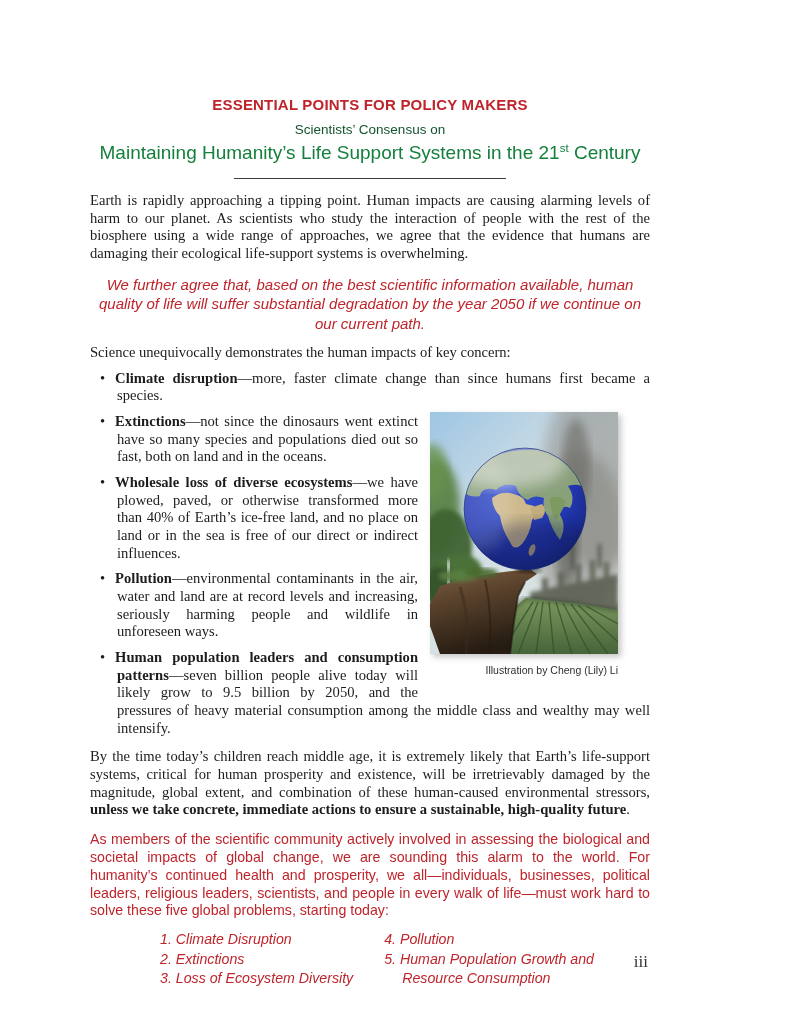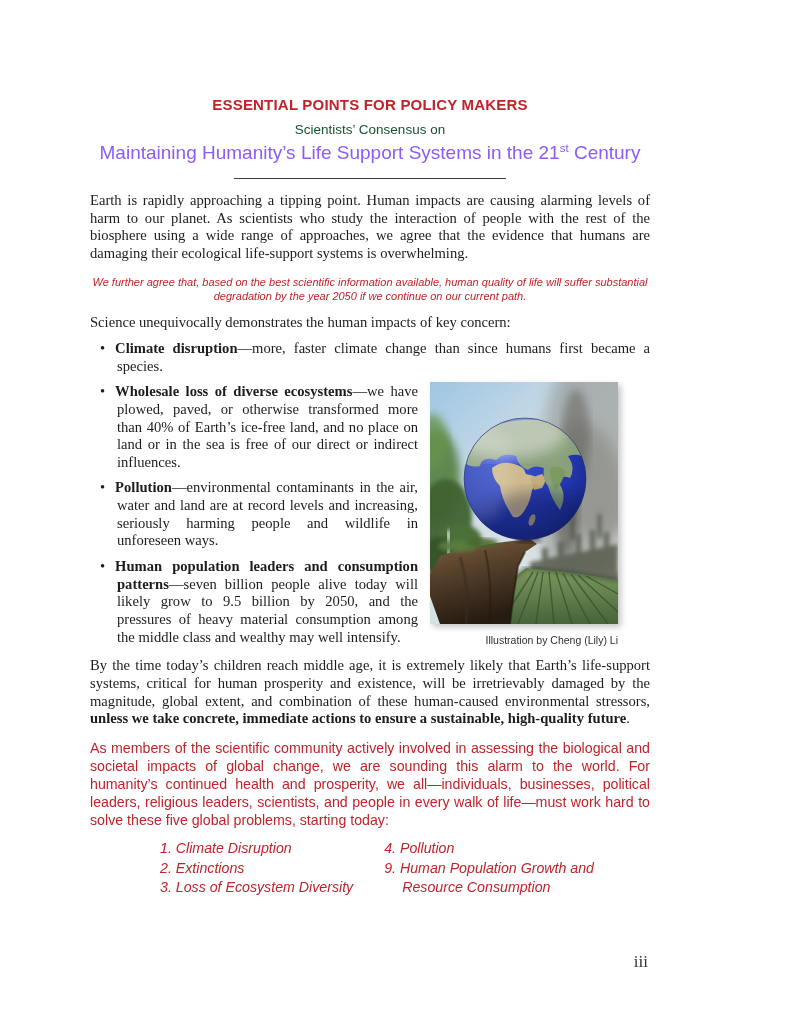--- a/index.html
+++ b/index.html
@@ -12,32 +12,32 @@
   .red-heading{
     margin:0; text-align:center; font-family:"Liberation Sans", sans-serif;
     font-size:15px; font-weight:700; color:#bf242b; letter-spacing:.2px;
   }
   .subtitle{
     margin-top:9px; text-align:center; font-family:"Liberation Sans", sans-serif;
     font-size:13.5px; color:#14532d;
   }
   .main-title{
     margin-top:5px; text-align:center; font-family:"Liberation Sans", sans-serif;
-    font-size:19px; color:#8b5cf6;
+    font-size:19px; color:#15803d;
   }
   .main-title sup{font-size:11.5px; vertical-align:7px;}
   .rule{width:272px; margin:14px auto 0 auto; border-bottom:1.6px solid #3c3c3c;}
   
   .body-para{
     margin:13px 0 0 0; font-size:14.6px; line-height:1.21;
     text-align:justify; text-justify:inter-word;
   }
   .red-callout{
     margin:12px 0 0 0; font-family:"Liberation Sans", sans-serif; font-style:italic;
-    font-size:11px; line-height:1.3; color:#bf242b; text-align:center;
+    font-size:15px; line-height:1.3; color:#bf242b; text-align:center;
   }
   .science{margin-top:11px; text-align:left;}
   
   .bullets{margin-top:2px;}
   .bullet-item{
     margin:8px 0 0 0; font-size:14.6px; line-height:1.21;
     text-align:justify; text-justify:inter-word;
     padding-left:27px; text-indent:-17px;
   }
   .bullet-item .blt{margin-right:10px;}
@@ -189,20 +189,21 @@
               <ellipse cx="108" cy="150" rx="75" ry="40" fill="#0b1348" opacity="0.35" filter="url(#b7)"></ellipse>
               <ellipse cx="52" cy="90" rx="30" ry="50" fill="#ffffff" opacity="0.15" filter="url(#b7)"></ellipse>
             </g>
             <circle cx="95" cy="97" r="61" fill="none" stroke="#182a6e" stroke-width="0.8" opacity="0.7"></circle>
           </g>
         </svg>
       </div>
       <figcaption class="caption">Illustration by Cheng (Lily) Li</figcaption>
     </figure>
 
+    <p class="bullet-item"><span class="blt">•</span><b>Extinctions</b><span>—not since the dinosaurs went extinct have so many species and populations died out so fast, both on land and in the oceans.</span></p>
 
     <p class="bullet-item"><span class="blt">•</span><b>Wholesale loss of diverse ecosystems</b><span>—we have plowed, paved, or otherwise transformed more than 40% of Earth’s ice-free land, and no place on land or in the sea is free of our direct or indirect influences.</span></p>
 
     <p class="bullet-item"><span class="blt">•</span><b>Pollution</b><span>—environmental contaminants in the air, water and land are at record levels and increasing, seriously harming people and wildlife in unforeseen ways.</span></p>
 
     <p class="bullet-item"><span class="blt">•</span><b>Human population leaders and consumption patterns</b><span>—seven billion people alive today will likely grow to 9.5 billion by 2050, and the pressures of heavy material consumption among the middle class and wealthy may well intensify.</span></p>
 
   </div>
 
   <p class="body-para clear mid"><span>By the time today’s children reach middle age, it is extremely likely that Earth’s life-support systems, critical for human prosperity and existence, will be irretrievably damaged by the magnitude, global extent, and combination of these human-caused environmental stressors, </span><b>unless we take concrete, immediate actions to ensure a sustainable, high-quality future</b><span>.</span></p>
@@ -210,19 +211,19 @@
   <p class="red-body">As members of the scientific community actively involved in assessing the biological and societal impacts of global change, we are sounding this alarm to the world. For humanity’s continued health and prosperity, we all—individuals, businesses, political leaders, religious leaders, scientists, and people in every walk of life—must work hard to solve these five global problems, starting today:</p>
 
   <div class="problems">
     <div class="col col1">
       <div class="item">1. Climate Disruption</div>
       <div class="item">2. Extinctions</div>
       <div class="item">3. Loss of Ecosystem Diversity</div>
     </div>
     <div class="col col2">
       <div class="item">4. Pollution</div>
-      <div class="item">9. Human Population Growth and Resource Consumption</div>
+      <div class="item">5. Human Population Growth and Resource Consumption</div>
     </div>
   </div>
 
   <div class="page-num">iii</div>
 
 </div>
 
 </body></html>

